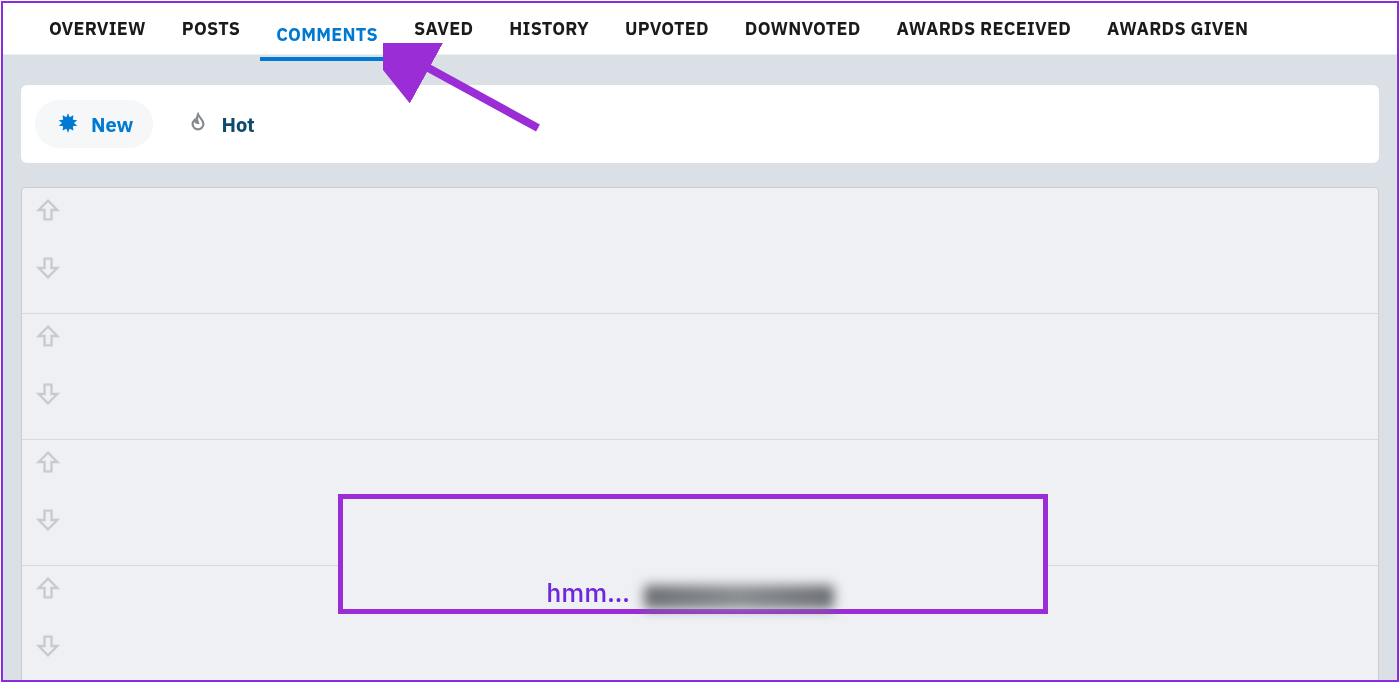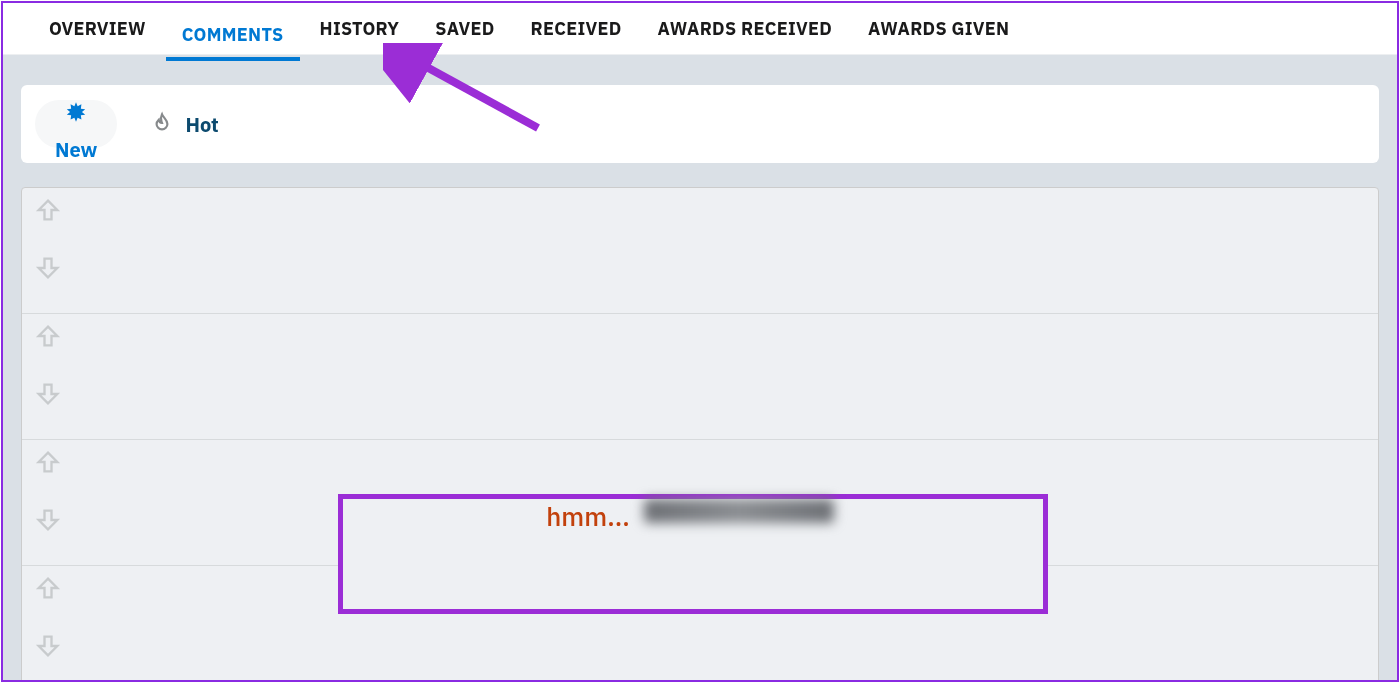--- a/index.html
+++ b/index.html
@@ -62,21 +62,21 @@
     align-items: center;
     gap: 10px;
     height: 48px;
     padding: 0 20px;
     border-radius: 24px;
     font-weight: 700;
     font-size: 20px;
     color: #0c4a6e;
     cursor: pointer;
   }
-  .sort-pill.active { background: #f6f7f8; color: #0079d3; flex-direction: column; }
+  .sort-pill.active { background: #f6f7f8; color: #0079d3; }
   .sort-pill svg { width: 26px; height: 26px; display: block; }
 
   
   .placeholders {
     margin: 24px 18px 0 18px;
     border: 1px solid #ccc;
     border-radius: 4px;
     background: #eef0f3;
     overflow: hidden;
     height: 500px;
@@ -92,25 +92,25 @@
   .vote-col svg { width: 28px; height: 28px; display: block; }
 
   
   .empty {
     position: absolute;
     left: 316px; top: 306px;
     width: 710px; height: 120px;
     border: 5px solid #9b2dd6;
     background: #eef0f3;
     display: flex;
-    align-items: flex-start;
+    align-items: flex-end;
     justify-content: center;
     font-size: 26px;
     font-weight: 500;
-    color: #c2410c;
+    color: #6d28d9;
     gap: 8px;
   }
   .blurred {
     display: inline-block;
     width: 190px; height: 24px;
     filter: blur(6px);
     background: linear-gradient(90deg,#6c6f74 0%, #8a8d91 50%, #6c6f74 100%);
     border-radius: 4px;
     margin: 0 6px;
   }
@@ -123,24 +123,26 @@
     pointer-events: none;
   }
 </style>
 </head>
 <body>
 
 <div class="frame">
 
   <div class="tabs">
     <div class="tab">OVERVIEW</div>
+    <div class="tab">POSTS</div>
     <div class="tab active">COMMENTS</div>
+    <div class="tab">SAVED</div>
     <div class="tab">HISTORY</div>
-    <div class="tab">SAVED</div>
-    <div class="tab">RECEIVED</div>
+    <div class="tab">UPVOTED</div>
+    <div class="tab">DOWNVOTED</div>
     <div class="tab">AWARDS RECEIVED</div>
     <div class="tab">AWARDS GIVEN</div>
   </div>
 
   <div class="sort-card">
     <div class="sort-pill active">
       <span>
         <svg viewBox="0 0 24 24">
             <g fill="#0079d3">
               <path d="M12 2l1.5 3.7L17 4l-.5 4 4 .5-3 2.5 3 2.5-4 .5.5 4-3.5-1.7L12 20l-1.5-3.7L7 18l.5-4-4-.5 3-2.5-3-2.5 4-.5L7 4l3.5 1.7z"></path>

